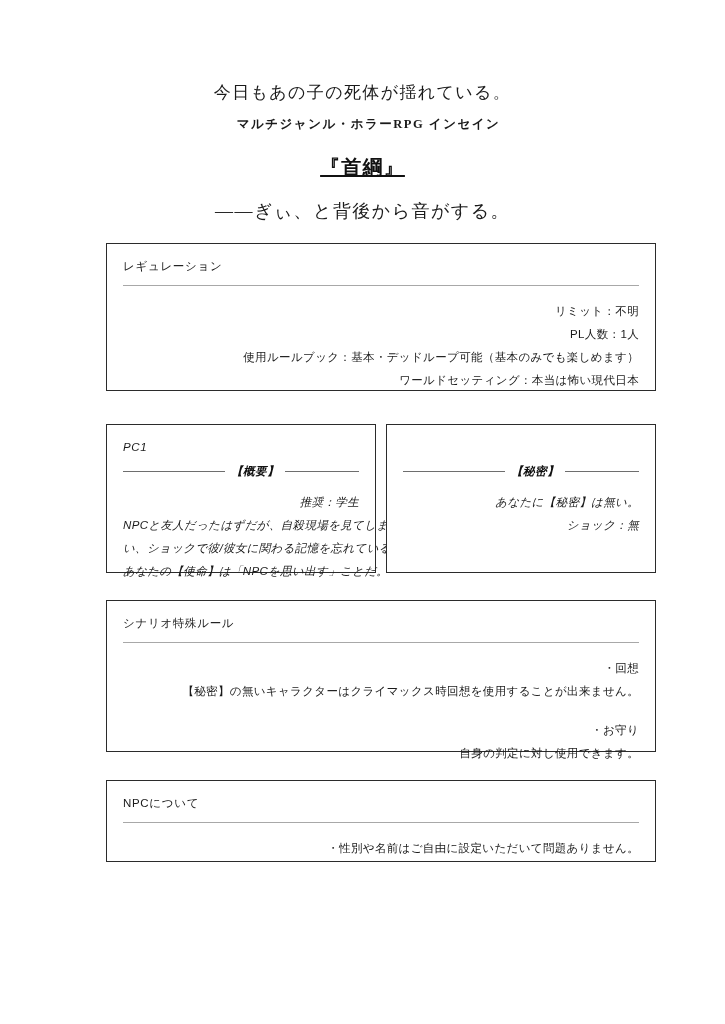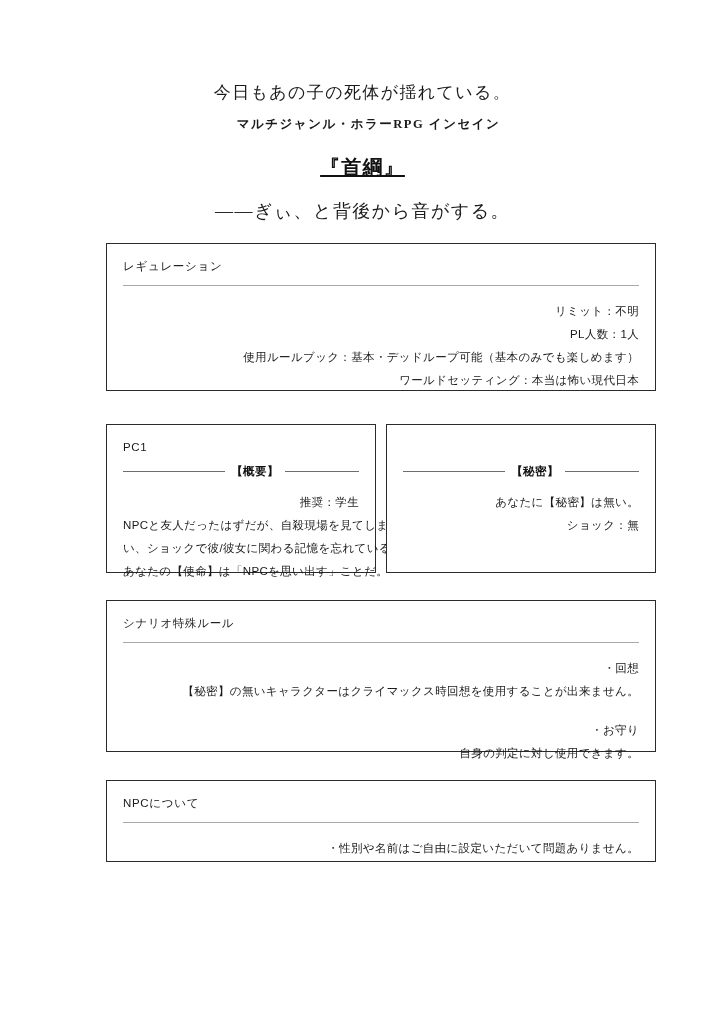--- a/index.html
+++ b/index.html
@@ -77,20 +77,21 @@
     left: 86px;
     width: 550px;
     box-sizing: border-box;
     border: 1.3px solid #2b2b2b;
     background: #fff;
     padding: 14px 16px 24px 16px;
     margin-left: 20px;
   }
   .box-half {
     width: 270px;
+    font-style: italic;
   }
   .box-half.right {
     left: 366px;
   }
 
   .box-heading {
     font-size: 11.5px;
     letter-spacing: 0.06em;
     color: #1a1a1a;
     line-height: 1.4;

